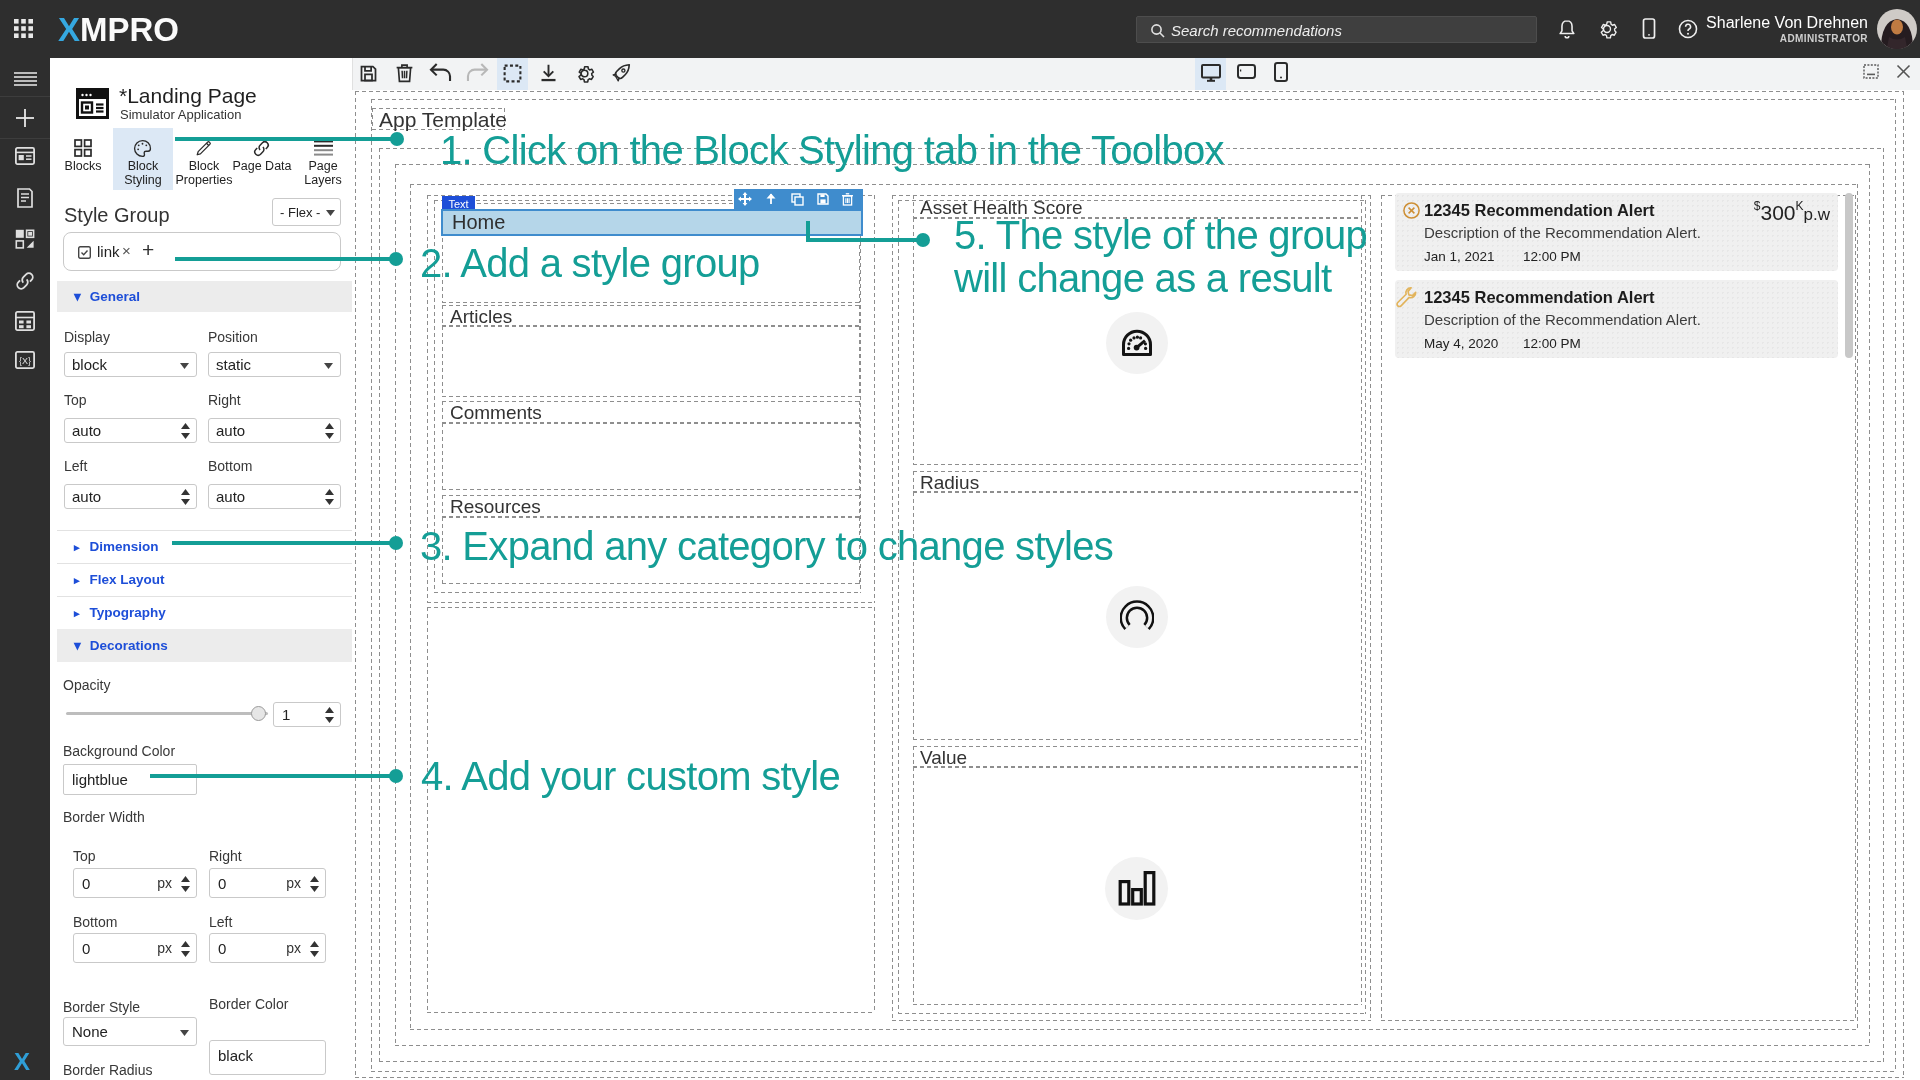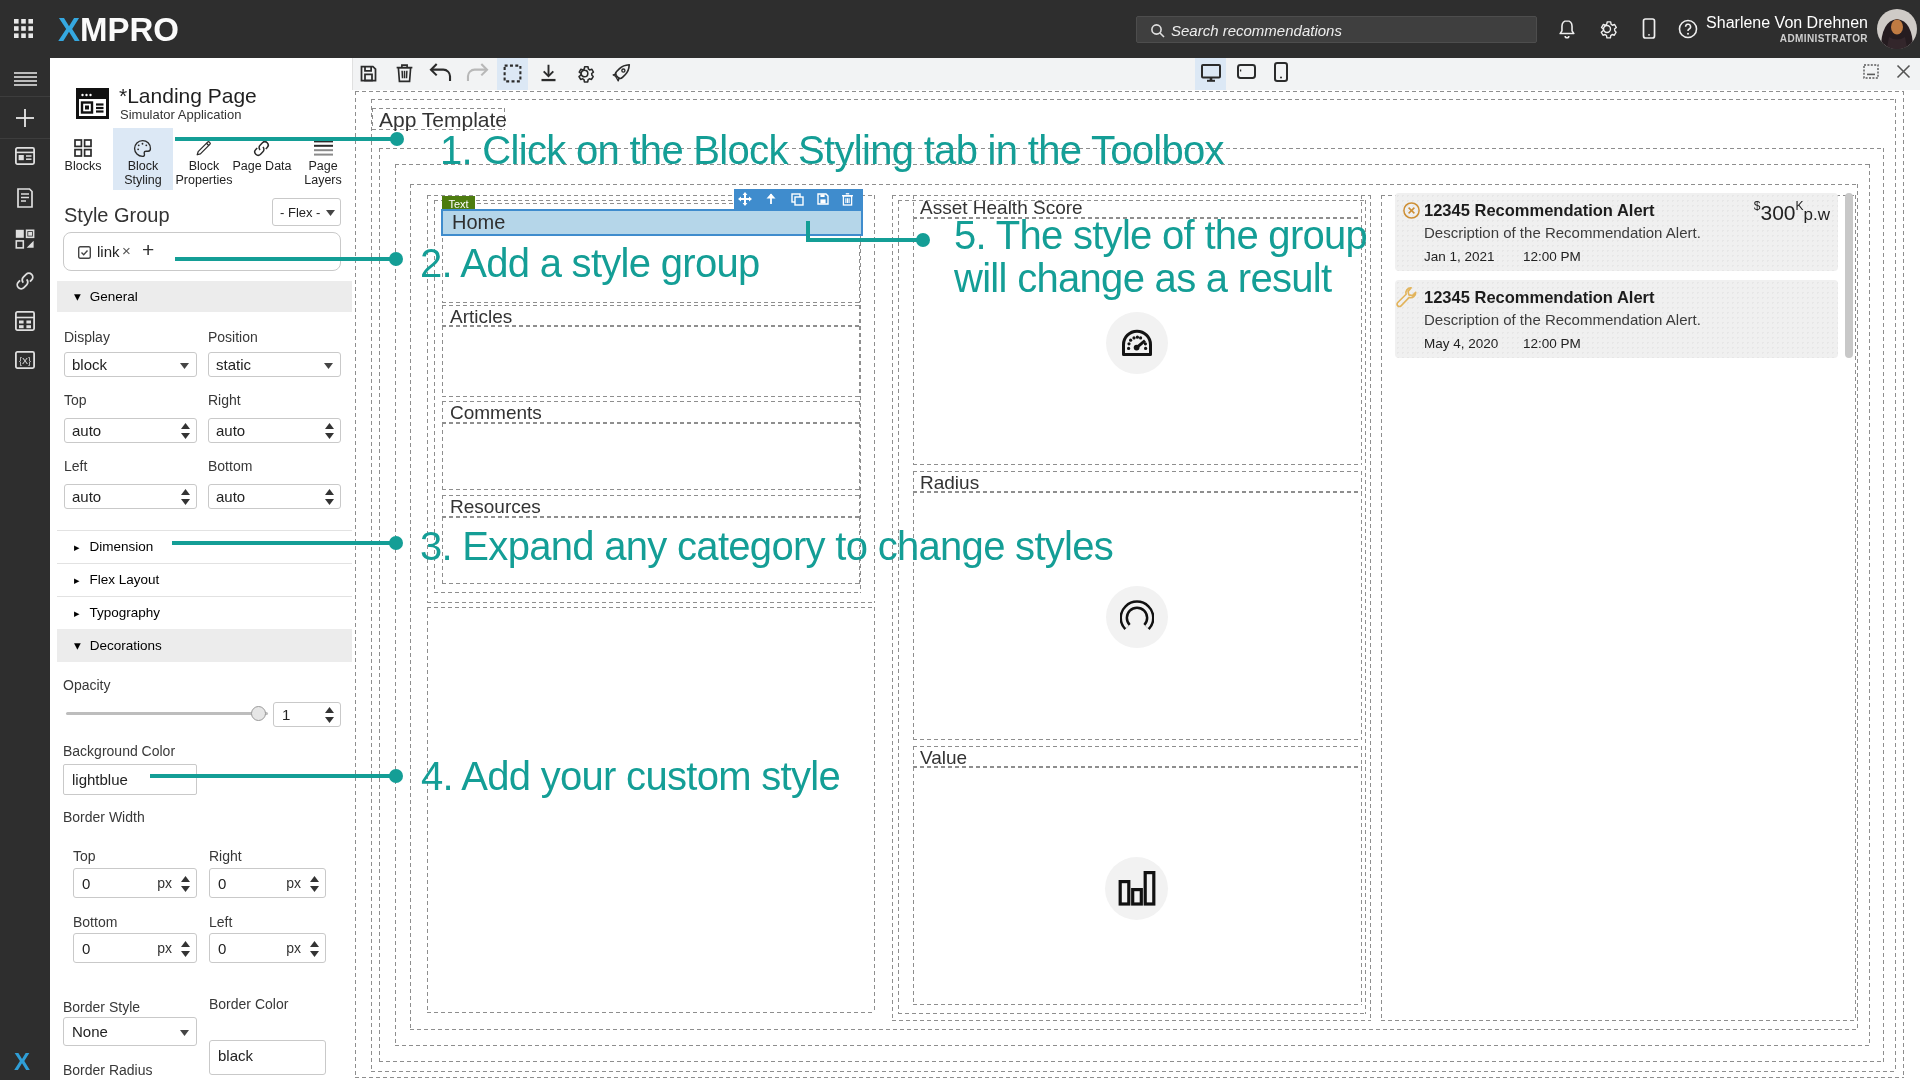--- a/index.html
+++ b/index.html
@@ -1,21 +1,21 @@
 <!DOCTYPE html>
 <html><head><meta charset="utf-8"><style>
 *{margin:0;padding:0;box-sizing:border-box}
 html,body{width:1920px;height:1080px;font-family:"Liberation Sans",sans-serif;background:#fff;overflow:hidden}
 body{position:relative}
 .a{position:absolute}
 .db{position:absolute;background-image:repeating-linear-gradient(90deg,#8e8e8e 0 4px,transparent 4px 7px),repeating-linear-gradient(90deg,#8e8e8e 0 4px,transparent 4px 7px),repeating-linear-gradient(180deg,#8e8e8e 0 4px,transparent 4px 7px),repeating-linear-gradient(180deg,#8e8e8e 0 4px,transparent 4px 7px);background-size:100% 1px,100% 1px,1px 100%,1px 100%;background-position:0 0,0 100%,0 0,100% 0;background-repeat:no-repeat}
 .flabel{position:absolute;font-size:14px;color:#383838}
 .inp{position:absolute;border:1px solid #c9c9c9;border-radius:3px;background:#fff;font-size:15px;color:#222}
 .ann{position:absolute;color:#149e96;font-size:40px;letter-spacing:-0.7px;white-space:nowrap;line-height:43px}
-.sechdr{position:absolute;left:57px;width:340px;height:33px;font-size:13.5px;font-weight:normal;color:#000000;line-height:33px}
+.sechdr{position:absolute;left:57px;width:340px;height:33px;font-size:13.5px;font-weight:bold;color:#1d4ed8;line-height:33px}
 .clbl{position:absolute;font-size:19px;color:#333;white-space:nowrap}
 </style></head>
 <body>
 
 <div class="a" style="left:0;top:0;width:1920px;height:58px;background:#2e2e2e">
  <svg class="a" style="left:14px;top:19px" width="20" height="20" viewBox="0 0 20 20">
   <g fill="#e8e8e8">
         <rect x="0" y="0" width="4.6" height="4.6"></rect>
         <rect x="7.2" y="0" width="4.6" height="4.6"></rect>
         <rect x="14.4" y="0" width="4.6" height="4.6"></rect>
@@ -428,21 +428,21 @@
     </svg>
  <svg style="position:absolute;left:108px;top:3.5px" width="11" height="13" viewBox="0 0 11 13">
       <rect x="1.4" y="3" width="8.2" height="9" fill="none" stroke="#fff" stroke-width="1.3"></rect>
       <line x1="0" y1="2.7" x2="11" y2="2.7" stroke="#fff" stroke-width="1.3"></line>
       <line x1="3.8" y1="0.8" x2="7.2" y2="0.8" stroke="#fff" stroke-width="1.3"></line>
       <line x1="3.9" y1="5.2" x2="3.9" y2="10" stroke="#fff" stroke-width="1.1"></line>
       <line x1="5.5" y1="5.2" x2="5.5" y2="10" stroke="#fff" stroke-width="1.1"></line>
       <line x1="7.1" y1="5.2" x2="7.1" y2="10" stroke="#fff" stroke-width="1.1"></line>
     </svg>
 </div>
-<div class="a" style="left:442px;top:196px;width:33px;height:17px;background:#4d7c0f;color:#fff;font-size:11px;line-height:17px;text-align:center">Text</div>
+<div class="a" style="left:442px;top:196px;width:33px;height:17px;background:#1d4ed8;color:#fff;font-size:11px;line-height:17px;text-align:center">Text</div>
 <div class="a" style="left:441px;top:209px;width:422px;height:27px;background:#b5d6e9;border:2px solid #3f8ccd"></div>
 <div class="a" style="left:452px;top:211px;font-size:20px;color:#2f2f2f">Home</div>
 
 <div class="db" style="left:442px;top:305px;width:418px;height:21px"></div>
 <div class="clbl" style="left:450px;top:306px">Articles</div>
 <div class="db" style="left:442px;top:326px;width:418px;height:71px"></div>
 <div class="db" style="left:442px;top:401px;width:418px;height:22px"></div>
 <div class="clbl" style="left:450px;top:402px">Comments</div>
 <div class="db" style="left:442px;top:423px;width:418px;height:67px"></div>
 <div class="db" style="left:442px;top:495px;width:418px;height:22px"></div>

